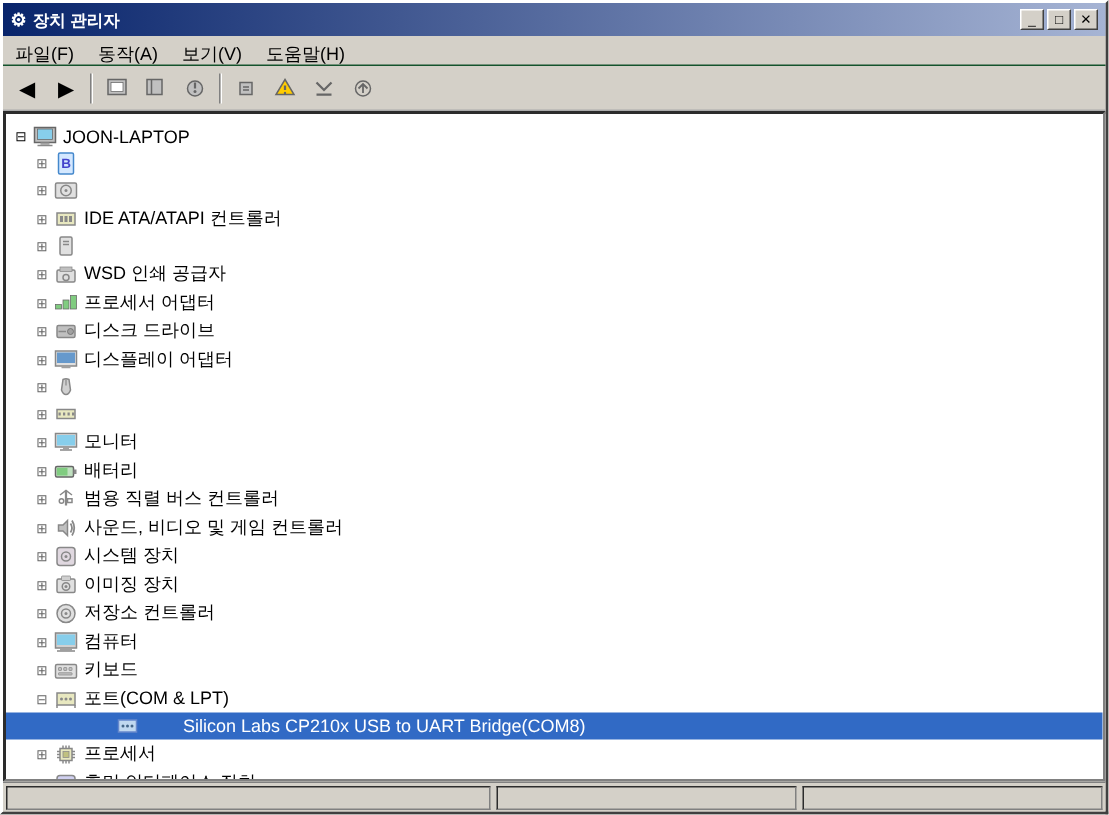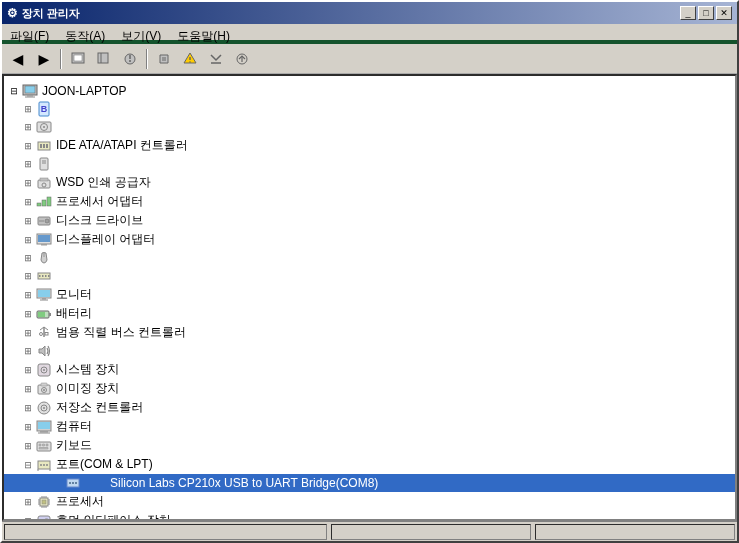--- a/index.html
+++ b/index.html
@@ -51,21 +51,21 @@
       border-bottom-color: #404040;
       display: flex;
       align-items: center;
       justify-content: center;
       font-size: 9px;
       cursor: pointer;
       color: #000;
     }
     .menu-bar {
       background: #d4d0c8;
-      border-bottom: 4px solid #14532d;
+      border-bottom: 1px solid #14532d;
       padding: 2px 0;
       display: flex;
       gap: 0;
       flex-shrink: 0;
       height: 20px;
     }
     .menu-item {
       padding: 2px 8px;
       font-size: 12px;
       cursor: pointer;
@@ -168,21 +168,21 @@
       justify-content: center;
       font-size: 12px;
       flex-shrink: 0;
       margin-right: 2px;
     }
     .item-label {
       font-size: 12px;
       padding: 0 2px;
     }
     .indent-1 { padding-left: 16px; }
-    .indent-2 { padding-left: 20px; gap: 25px; }
+    .indent-2 { padding-left: 32px; gap: 25px; }
     
     .highlight-item {
       background: #316ac5;
     }
     .highlight-item .item-label {
       color: white;
     }
   </style>
 </head>
 <body>
@@ -433,20 +433,21 @@
 
         <div class="tree-item indent-1">
           <span class="expand-icon" style="color:#666;">⊞</span>
           <span class="tree-icon">
             <svg width="16" height="16" viewBox="0 0 16 16">
               <path d="M3 6 L6 6 L9 3 L9 13 L6 10 L3 10 Z" fill="#c0c0c0" stroke="#888" stroke-width="1"></path>
               <path d="M11 5 Q13 8 11 11" fill="none" stroke="#888" stroke-width="1.2"></path>
               <path d="M12 3 Q15 8 12 13" fill="none" stroke="#888" stroke-width="1.2"></path>
             </svg>
           </span>
+          <span class="item-label">사운드, 비디오 및 게임 컨트롤러</span>
         </div>
 
         <div class="tree-item indent-1">
           <span class="expand-icon" style="color:#666;">⊞</span>
           <span class="tree-icon">
             <svg width="16" height="16" viewBox="0 0 16 16">
               <rect x="2" y="2" width="12" height="12" rx="2" fill="#e0d8e0" stroke="#888" stroke-width="1"></rect>
               <circle cx="8" cy="8" r="3" fill="none" stroke="#888" stroke-width="1"></circle>
               <circle cx="8" cy="8" r="1" fill="#888"></circle>
             </svg>

